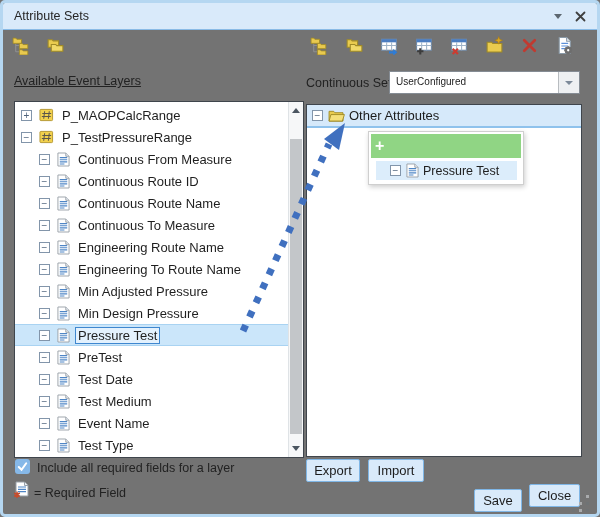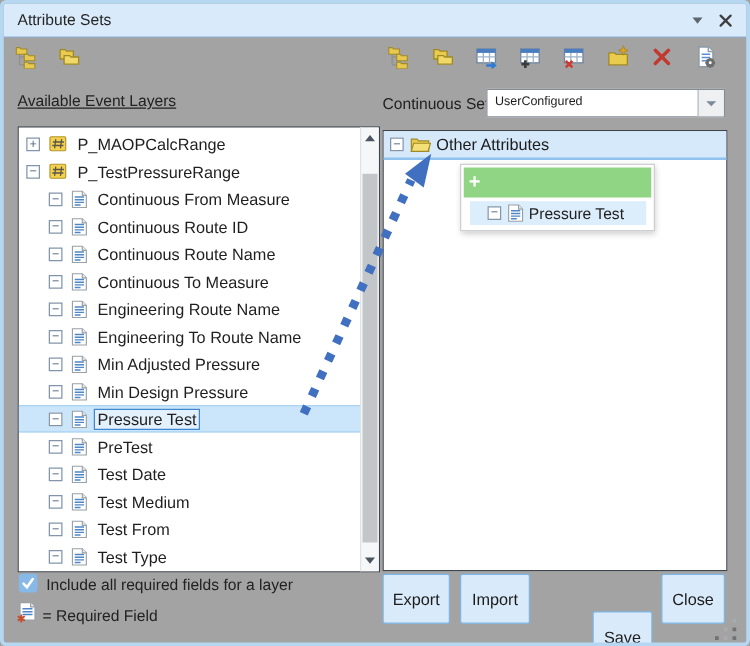--- a/index.html
+++ b/index.html
@@ -1,17 +1,17 @@
 <!DOCTYPE html>
 <html><head>
 <meta charset="utf-8">
 <style>
   html,body{margin:0;padding:0;width:600px;height:517px;overflow:hidden;
     font-family:"Liberation Sans",sans-serif;background:#fff;}
-  .dlg{position:absolute;inset:0;background:#a3a3a3;}
+  .dlg{position:absolute;inset:0;background:#737373;}
   .frame{position:absolute;inset:0;border:3px solid #b5d7f1;border-radius:5px;pointer-events:none;z-index:40;}
   
   .titlebar{position:absolute;left:3px;right:3px;top:3px;height:26px;background:#d9eafa;
     border-bottom:1px solid #8abbe6;border-radius:2px 2px 0 0;}
   .title{position:absolute;left:11px;top:0;line-height:26px;font-size:12.5px;color:#262626;}
   .cap-btn{position:absolute;top:5px;width:18px;height:17px;display:flex;align-items:center;justify-content:center;cursor:pointer;}
   .caret{width:0;height:0;border-left:4.5px solid transparent;border-right:4.5px solid transparent;border-top:5px solid #5c6770;}
   
   .tb-left{position:absolute;left:12px;top:36px;display:flex;gap:15px;}
   .tb-right{position:absolute;right:26px;top:36px;display:flex;gap:16px;}
@@ -49,21 +49,21 @@
   .rp-header .tg{margin-left:5px;}
   .rp-header .ticon{margin:0 4px 0 5px;}
   
   .dragbox{position:absolute;left:368px;top:131px;width:156px;height:54px;background:#fff;border:1px solid #cfcfcf;
     box-shadow:1px 2px 5px rgba(0,0,0,.2);padding:2px;box-sizing:border-box;z-index:20;}
   .dropbar{height:24px;background:#90d584;color:#fff;font-size:16px;font-weight:bold;line-height:23px;padding-left:4px;}
   .dragrow{margin:3px 4px 0 5px;height:19px;background:#dcedfb;display:flex;align-items:center;font-size:12.5px;color:#1f1f1f;}
   .dragrow .tg{margin-left:14px;}
   .dragrow .ticon{margin:0 4px 0 5px;}
   
-  .btn{position:absolute;top:459px;height:40px;border:1px solid #7fb6e6;background:#d9eafa;border-radius:2px;
+  .btn{position:absolute;top:459px;height:23px;border:1px solid #7fb6e6;background:#d9eafa;border-radius:2px;
     font-family:"Liberation Sans",sans-serif;font-size:13px;color:#1c1c1c;cursor:pointer;box-sizing:border-box;}
   .checkbox{position:absolute;left:15px;top:459px;width:15px;height:15px;background:#86b8e8;border-radius:3px;cursor:pointer;
     display:flex;align-items:center;justify-content:center;}
   .reqicon{position:absolute;left:13px;top:481px;}
   
   .arrowlayer{position:absolute;inset:0;pointer-events:none;z-index:30;}
   .grip{position:absolute;width:3px;height:3px;}
 </style>
 </head>
 <body>
@@ -333,21 +333,21 @@
         </div>
         <div class="trow" style="padding-left: 24px;">
           <span class="tg">−</span>
           <span class="ticon">
             <svg width="13" height="15" viewBox="0 0 14 16">
   <path d="M1 1 h8.5 L13 4.5 V15 H1 z" fill="#fff" stroke="#98a0a8"></path>
   <path d="M9.5 1 v3.5 H13" fill="#e8edf2" stroke="#98a0a8"></path>
   <path d="M3 6 h8 M3 8.3 h8 M3 10.6 h8 M3 12.9 h5" stroke="#4f86c6" stroke-width="1.2"></path>
             </svg>
           </span>
-          <span class="tlabel">Test From</span>
+          <span class="tlabel">Event Name</span>
         </div>
         <div class="trow" style="padding-left: 24px;">
           <span class="tg">−</span>
           <span class="ticon">
             <svg width="13" height="15" viewBox="0 0 14 16">
   <path d="M1 1 h8.5 L13 4.5 V15 H1 z" fill="#fff" stroke="#98a0a8"></path>
   <path d="M9.5 1 v3.5 H13" fill="#e8edf2" stroke="#98a0a8"></path>
   <path d="M3 6 h8 M3 8.3 h8 M3 10.6 h8 M3 12.9 h5" stroke="#4f86c6" stroke-width="1.2"></path>
             </svg>
           </span>
@@ -409,21 +409,21 @@
   <path d="M3 1 h8.5 L15 4.5 V15 H3 z" fill="#fff" stroke="#98a0a8"></path>
   <path d="M11.5 1 v3.5 H15" fill="#e8edf2" stroke="#98a0a8"></path>
   <path d="M5 6 h8 M5 8.3 h8 M5 10.6 h8" stroke="#4f86c6" stroke-width="1.2"></path>
   <path d="M4 10.5 V17 M1.2 12 L6.8 15.5 M6.8 12 L1.2 15.5" stroke="#c44d2e" stroke-width="1.5"></path>
       </svg></span>
   <span class="lbl" style="left:34px;top:486px;">= Required Field</span>
 
   <button class="btn" style="left:306px;width:54px;">Export</button>
   <button class="btn" style="left:368px;width:56px;">Import</button>
   <button class="btn" style="left:474px;width:48px;margin-top:30px;">Save</button>
-  <button class="btn" style="left:529px;width:51px;">Close</button>
+  <button class="btn" style="left:529px;width:51px;margin-top:25px;">Close</button>
 
   
   <span>
     <span class="grip" style="left:586px;top:495px;background:#a9abad;"></span>
     <span class="grip" style="left:579px;top:502px;background:#a9abad;"></span>
     <span class="grip" style="left:586px;top:502px;background:#6f7375;"></span>
     <span class="grip" style="left:572px;top:509px;background:#6f7375;"></span>
     <span class="grip" style="left:579px;top:509px;background:#a9abad;"></span>
     <span class="grip" style="left:586px;top:509px;background:#6f7375;"></span>
   </span>

